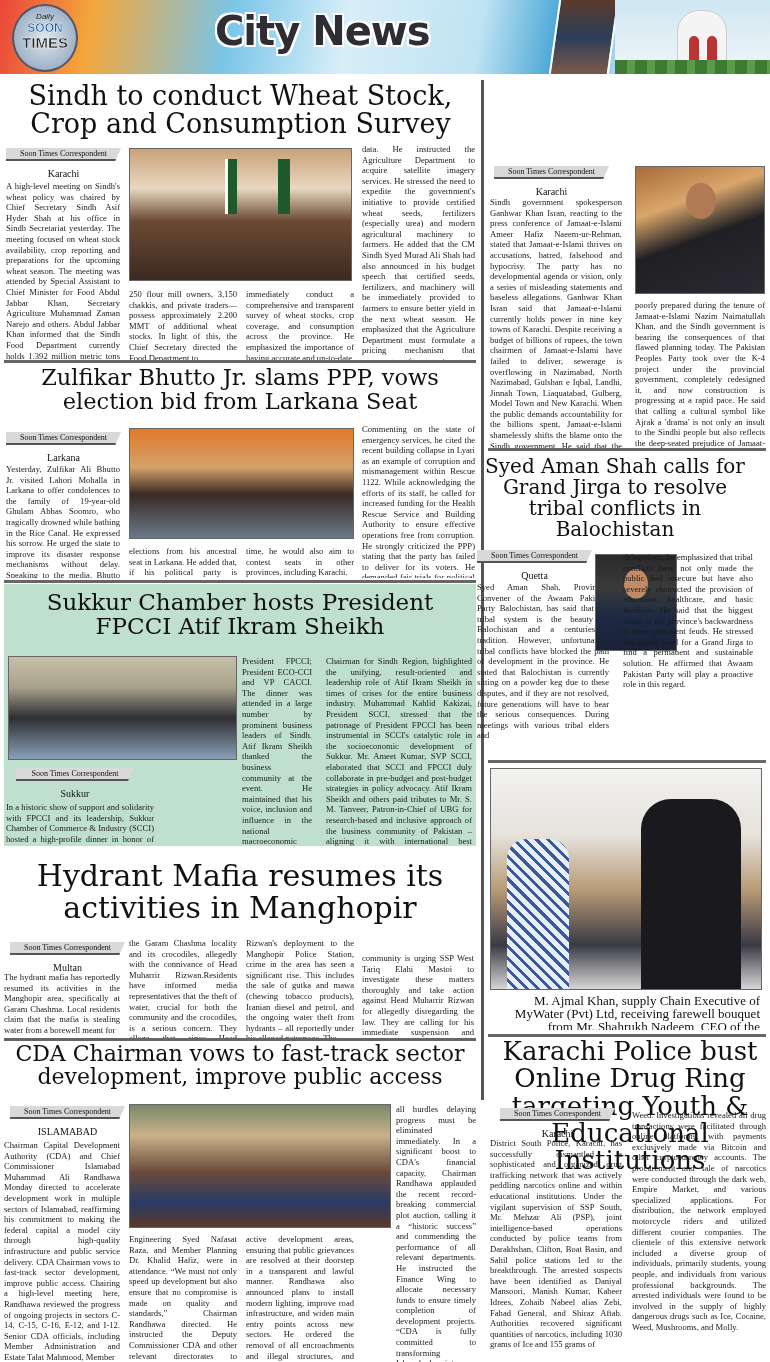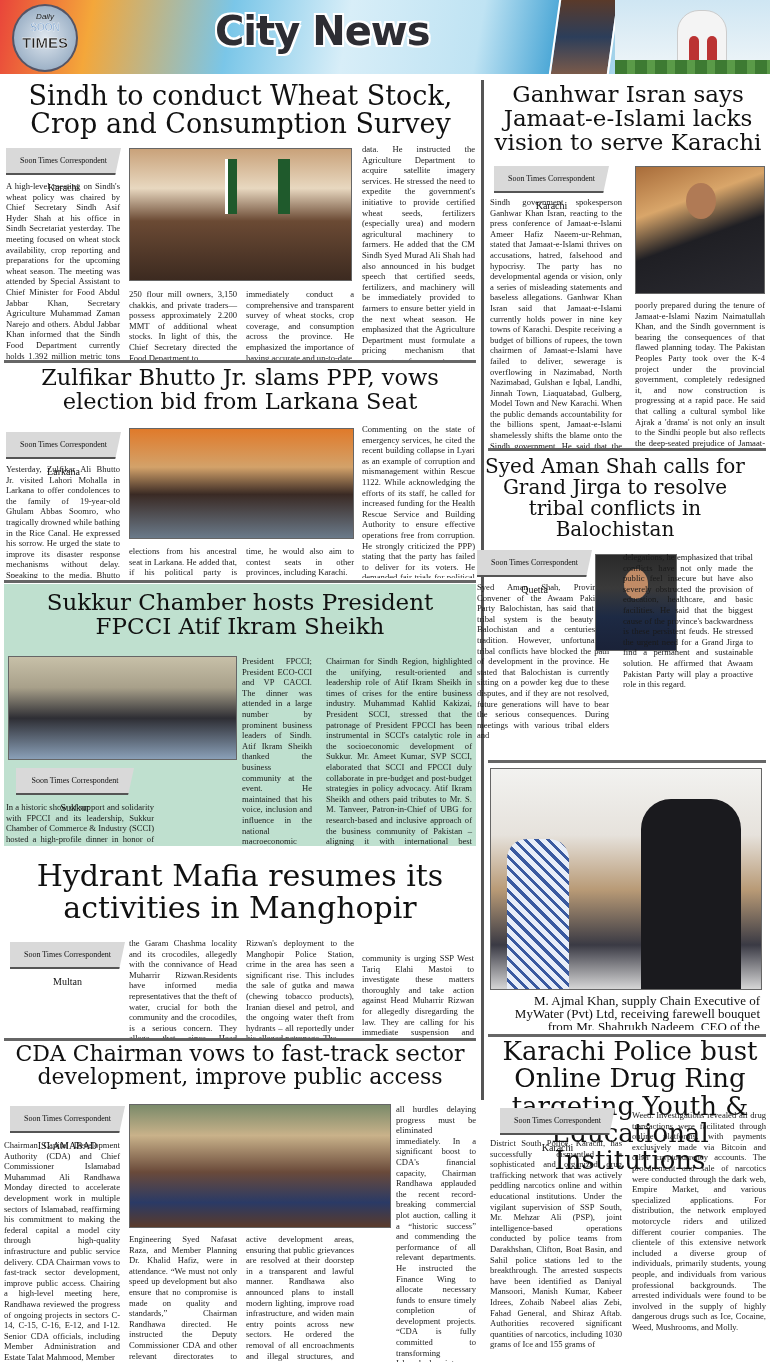--- a/index.html
+++ b/index.html
@@ -1,34 +1,34 @@
 <!DOCTYPE html>
 <html><head>
 <meta charset="utf-8">
 <style>
 *{box-sizing:border-box;margin:0;padding:0}
 body{width:770px;height:1362px;background:#fff;font-family:"Liberation Serif",serif;color:#111;overflow:hidden;position:relative}
 .masthead{position:absolute;left:0;top:0;width:770px;height:74px;background:linear-gradient(100deg,#e9453a 0%,#f4a73a 12%,#7ac6e8 30%,#d8eef8 45%,#bfe3f3 62%,#4ba7d6 72%,#d6ecf6 84%,#eaf4f8 100%);overflow:hidden}
 .logo{position:absolute;left:12px;top:4px;width:66px;height:68px;border-radius:50%;background:radial-gradient(circle,#dfe7ef 0%,#9fb3c8 70%,#6d7f92 100%);border:2px solid #556;text-align:center;font-family:"Liberation Sans",sans-serif}
 .logo .daily{font-size:8px;font-style:italic;color:#222;margin-top:6px}
-.logo .soon{font-size:10px;font-weight:normal;color:#1d5ea8;line-height:14px;-webkit-text-stroke:0.4px #fff}
+.logo .soon{font-size:12px;font-weight:bold;color:#1d5ea8;line-height:14px;-webkit-text-stroke:0.4px #fff}
 .logo .times{font-size:15px;font-weight:bold;color:#222;line-height:15px;-webkit-text-stroke:0.4px #fff}
 .title-city{position:absolute;left:215px;top:8px;font-family:"DejaVu Sans",sans-serif;font-weight:bold;font-size:40px;color:#2d2d33;letter-spacing:-1px;text-shadow:2px 2px 0 #fff,-2px -2px 0 #fff,2px -2px 0 #fff,-2px 2px 0 #fff}
 .photo-strip{position:absolute;left:554px;top:0;width:60px;height:74px;background:linear-gradient(180deg,#5a3a2a,#2c3e5a 50%,#7a5a4a);transform:skewX(-8deg);border-left:2px solid #fff;border-right:2px solid #fff}
 .mazar{position:absolute;left:615px;top:0;width:155px;height:74px;background:linear-gradient(180deg,#cfe6f3,#f0f6f8)}
 .mazar .dome{position:absolute;left:62px;top:10px;width:50px;height:56px;background:#f4f4f4;border-radius:22px 22px 0 0;border:1px solid #ccc}
 .mazar .arch{position:absolute;left:74px;top:36px;width:10px;height:24px;background:#b33;border-radius:5px 5px 0 0}
 .mazar .arch2{left:92px}
 .mazar .trees{position:absolute;left:0;bottom:0;width:155px;height:14px;background:repeating-linear-gradient(90deg,#3d7a32 0 12px,#5a9a48 12px 20px)}
 .vrule{position:absolute;left:481px;top:80px;width:3px;height:1020px;background:#555}
 .hrule{position:absolute;height:3px;background:#666}
 .art{position:absolute;overflow:hidden}
 .head{font-family:"DejaVu Serif",serif;text-align:center;color:#111;line-height:1.05}
 .byline{position:absolute;width:115px;text-align:center}
-.byline .corr{display:block;background:#d9d9d9;font-size:8px;padding:8px 0;border-bottom:2px solid #555;clip-path:polygon(0 0,100% 0,95% 100%,0 100%)}
+.byline .corr{display:block;background:#d9d9d9;font-size:8px;padding:1px 0;border-bottom:2px solid #555;clip-path:polygon(0 0,100% 0,95% 100%,0 100%)}
 .byline .city{display:block;font-size:10px;margin-top:7px}
 .col{position:absolute;font-size:8.6px;line-height:10.6px;text-align:justify;color:#1a1a1a}
 .photo{position:absolute;border:1px solid #666}
 .green{background:#bfe0cf}
 .cap{position:absolute;font-size:13px;line-height:13px;text-align:right}
 </style>
 </head>
 <body>
 
 <div class="masthead">
@@ -60,21 +60,20 @@
     <div style="position:absolute;left:95px;top:10px;width:12px;height:55px;background:#1f5a2c;border-left:3px solid #fff"></div>
     <div style="position:absolute;left:148px;top:10px;width:12px;height:55px;background:#1f5a2c"></div>
   </div>
   <div class="col" style="left:129px;top:211px;width:108px;">250 flour mill owners, 3,150 chakkis, and private traders—possess approximately 2.200 MMT of additional wheat stocks. In light of this, the Chief Secretary directed the Food Department to</div>
   <div class="col" style="left:246px;top:211px;width:108px;">immediately conduct a comprehensive and transparent survey of wheat stocks, crop coverage, and consumption across the province. He emphasized the importance of having accurate and up-to-date</div>
   <div class="col" style="left:362px;top:66px;width:113px;">data. He instructed the Agriculture Department to acquire satellite imagery services. He stressed the need to expedite the government's initiative to provide certified wheat seeds, fertilizers (especially urea) and modern agricultural machinery to farmers. He added that the CM Sindh Syed Murad Ali Shah had also announced in his budget speech that certified seeds, fertilizers, and machinery will be immediately provided to farmers to ensure better yield in the next wheat season. He emphasized that the Agriculture Department must formulate a pricing mechanism that encourages farmers to grow wheat.</div>
 </div>
 <div class="hrule" style="left:4px;top:360px;width:472px;"></div>
 
 <div class="art" style="left:486px;top:82px;width:284px;height:368px;">
-  <div class="head" style="position:absolute;left:6px;top:0;width:272px;font-size:23px;">Ganhwar Isran says Jamaat-e-Islami lacks vision to serve Karachi</div>
   <div class="byline" style="left:8px;top:84px;">
     <span class="corr">Soon Times Correspondent</span>
     <span class="city">Karachi</span>
   </div>
   <div class="col" style="left:4px;top:115px;width:132px;">Sindh government spokesperson Ganhwar Khan Isran, reacting to the press conference of Jamaat-e-Islami Ameer Hafiz Naeem-ur-Rehman, stated that Jamaat-e-Islami thrives on accusations, hatred, falsehood and hypocrisy. The party has no developmental agenda or vision, only a series of misleading statements and baseless allegations. Ganhwar Khan Isran said that Jamaat-e-Islami currently holds power in nine key towns of Karachi. Despite receiving a budget of billions of rupees, the town chairmen of Jamaat-e-Islami have failed to deliver, sewerage is overflowing in Nazimabad, North Nazimabad, Gulshan e Iqbal, Landhi, Jinnah Town, Liaquatabad, Gulberg, Model Town and New Karachi. When the public demands accountability for the billions spent, Jamaat-e-Islami shamelessly shifts the blame onto the Sindh government. He said that the feasibility of the K-4 project was</div>
   <div class="photo" style="left:149px;top:84px;width:130px;height:128px;background:linear-gradient(160deg,#a86c3a 0%,#d9a66a 30%,#1f1f24 55%,#2a2a30 100%);">
     <div style="position:absolute;left:50px;top:16px;width:30px;height:36px;border-radius:50%;background:#b07a55"></div>
   </div>
   <div class="col" style="left:149px;top:218px;width:130px;">poorly prepared during the tenure of Jamaat-e-Islami Nazim Naimatullah Khan, and the Sindh government is bearing the consequences of that flawed planning today. The Pakistan Peoples Party took over the K-4 project under the provincial government, completely redesigned it, and now construction is progressing at a rapid pace. He said that calling a cultural symbol like Ajrak a 'drama' is not only an insult to the Sindhi people but also reflects the deep-seated prejudice of Jamaat-e-Islami.</div>
 </div>
@@ -128,20 +127,21 @@
   <div class="cap" style="left:8px;top:230px;width:266px;">M. Ajmal Khan, supply Chain Executive of MyWater (Pvt) Ltd, receiving farewell bouquet from Mr. Shahrukh Nadeem, CEO of the Company, after spending 4 years in company</div>
 </div>
 <div class="hrule" style="left:488px;top:1034px;width:278px;"></div>
 
 <div class="art" style="left:0;top:852px;width:480px;height:188px;">
   <div class="head" style="position:absolute;left:20px;top:8px;width:440px;font-size:30px;text-align:center;">Hydrant Mafia resumes its activities in Manghopir</div>
   <div class="byline" style="left:10px;top:90px;">
     <span class="corr">Soon Times Correspondent</span>
     <span class="city">Multan</span>
   </div>
+  <div class="col" style="left:4px;top:120px;width:116px;">The hydrant mafia has reportedly resumed its activities in the Manghopir area, specifically at Garam Chashma. Local residents claim that the mafia is stealing water from a borewell meant for</div>
   <div class="col" style="left:129px;top:86px;width:108px;">the Garam Chashma locality and its crocodiles, allegedly with the connivance of Head Muharrir Rizwan.Residents have informed media representatives that the theft of water, crucial for both the community and the crocodiles, is a serious concern. They allege that since Head Muharrir</div>
   <div class="col" style="left:246px;top:86px;width:108px;">Rizwan's deployment to the Manghopir Police Station, crime in the area has seen a significant rise. This includes the sale of gutka and mawa (chewing tobacco products), Iranian diesel and petrol, and the ongoing water theft from hydrants – all reportedly under his alleged patronage. The</div>
   <div class="col" style="left:362px;top:86px;width:112px;margin-top:15px;">community is urging SSP West Tariq Elahi Mastoi to investigate these matters thoroughly and take action against Head Muharrir Rizwan for allegedly disregarding the law. They are calling for his immediate suspension and transfer.</div>
 </div>
 <div class="hrule" style="left:4px;top:1038px;width:472px;"></div>
 
 <div class="art" style="left:0;top:1042px;width:480px;height:320px;">
   <div class="head" style="position:absolute;left:12px;top:0;width:456px;font-size:22px;">CDA Chairman vows to fast-track sector development, improve public access</div>
   <div class="byline" style="left:10px;top:64px;">
     <span class="corr">Soon Times Correspondent</span>

